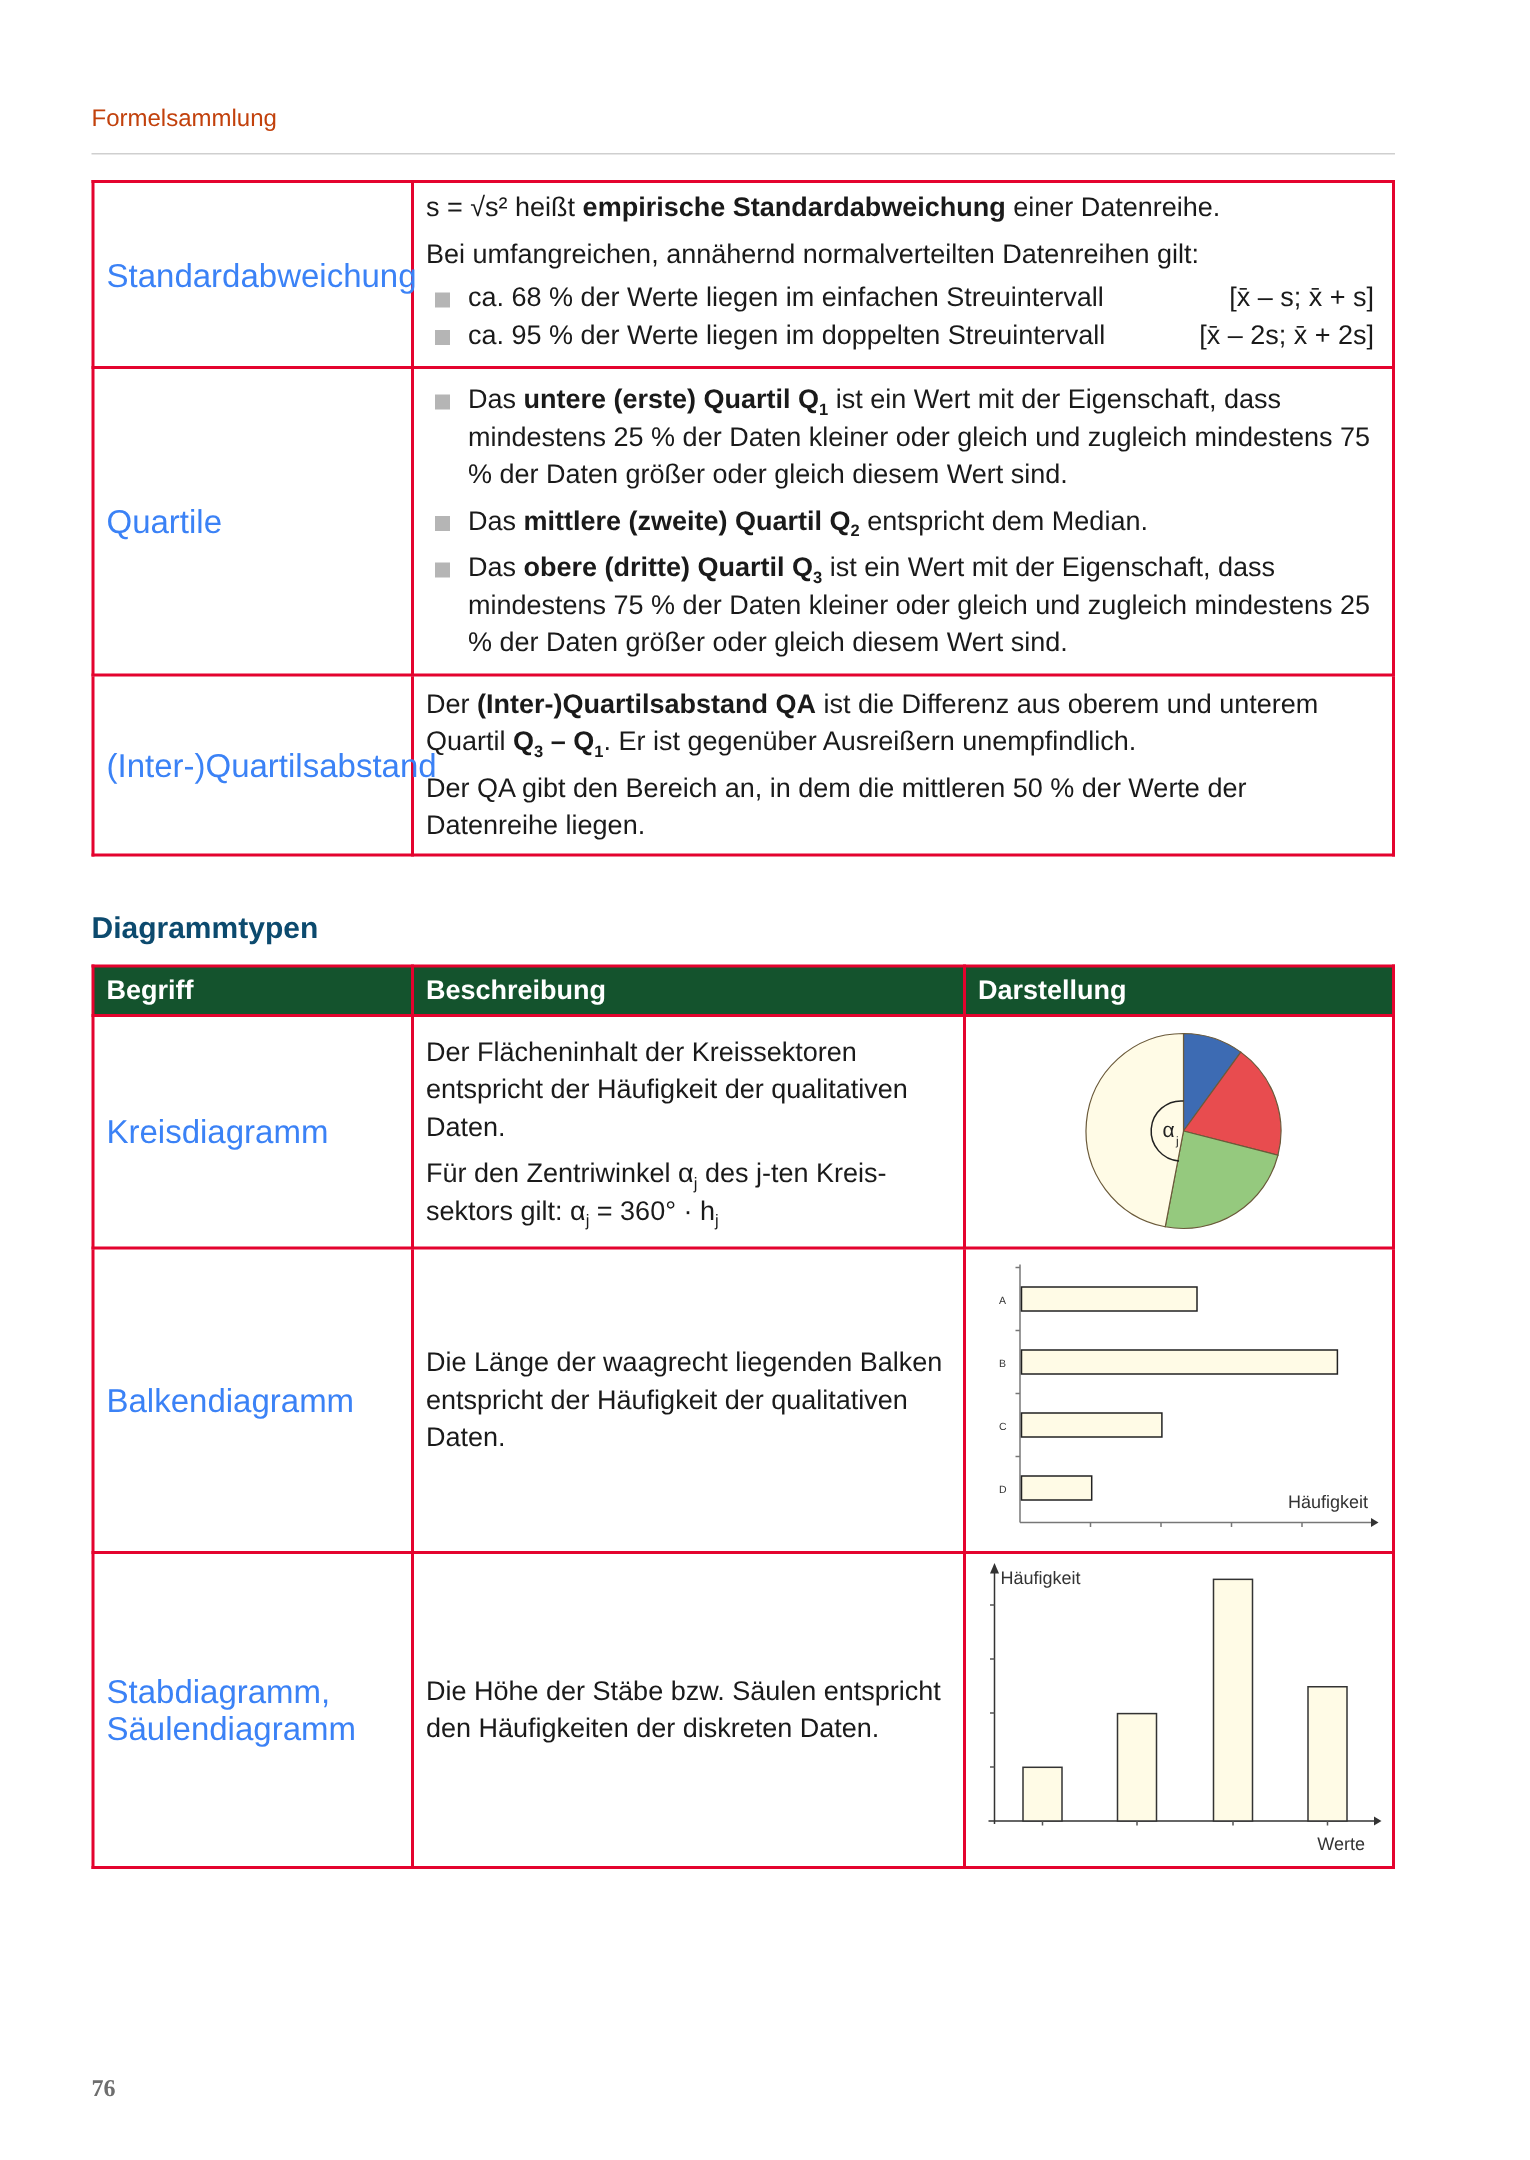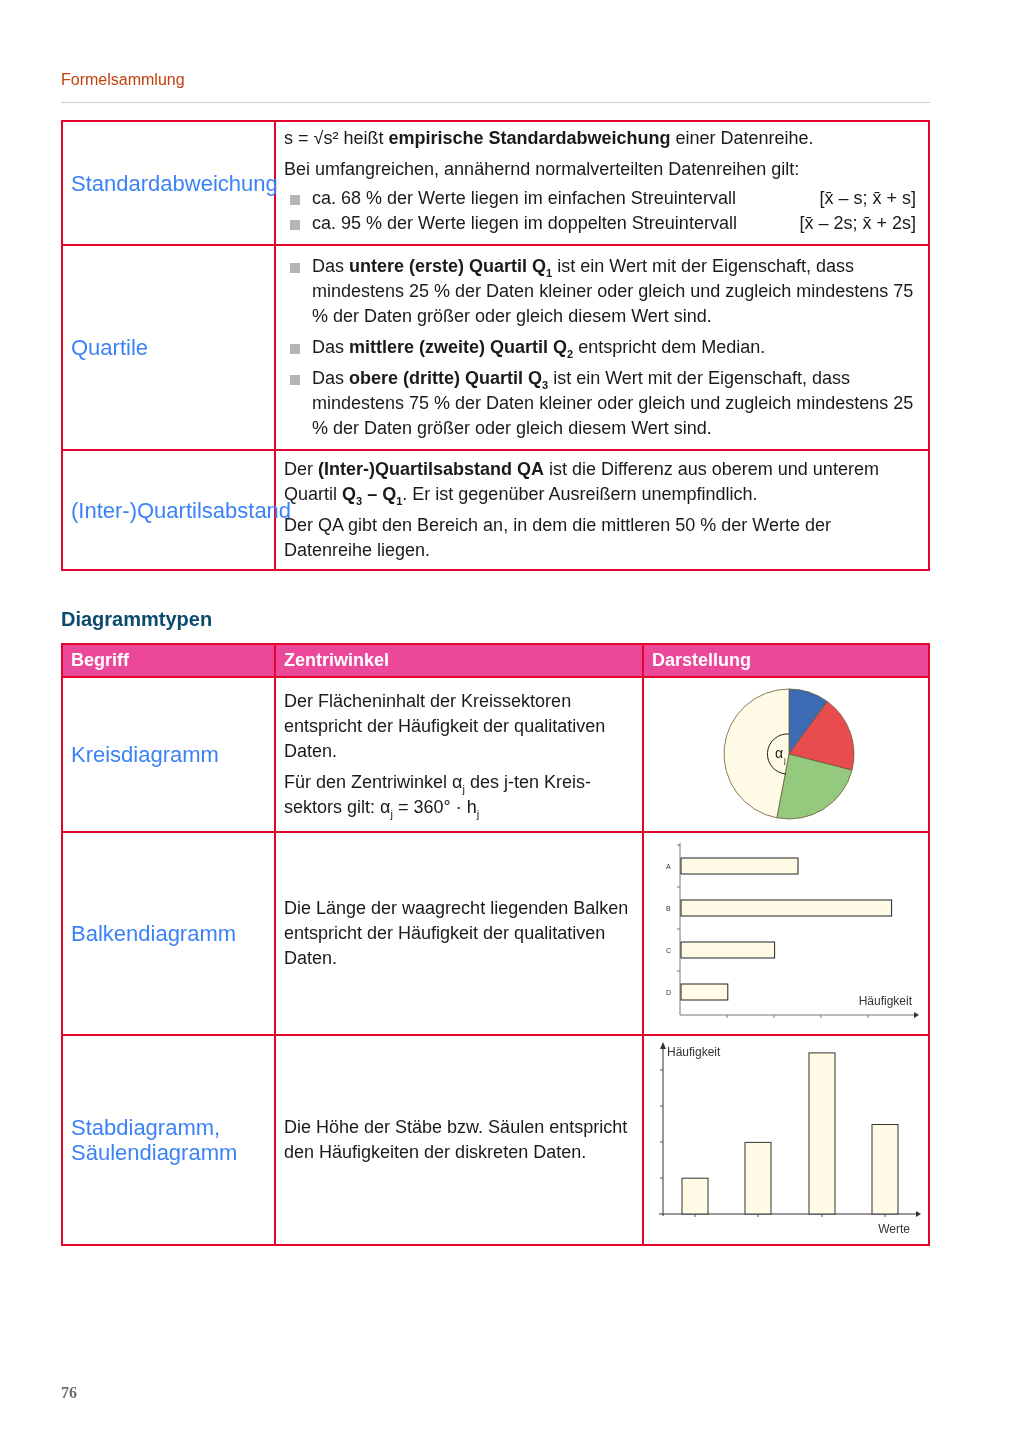--- a/index.html
+++ b/index.html
@@ -16,21 +16,21 @@
   ul.bl { list-style: none; margin: 4px; padding: 0; }
   ul.bl li { position: relative; padding-left: 24px; }
   ul.bl li + li { margin-top: 6px; }
   ul.bl li::before { content: ""; position: absolute; left: 2px; top: 9px; width: 10px; height: 10px; background: #b5b5b5; }
   .tight li + li { margin-top: 0 !important; }
   .row-flex { display: flex; justify-content: space-between; }
   .interval { white-space: nowrap; }
   sub { font-size: 11px; line-height: 0; }
   .sec-title { position: absolute; left: 61px; top: 608px; font-size: 20px; font-weight: bold; color: #0c4a6e; }
   .t2 { top: 643px; }
-  .t2 th { background: #ec4899; color: #fff; text-align: left; font-size: 18px; height: 31px; padding: 0 8px; border-color: #e4032e; border-left: 1px solid #f5b0bc; }
+  .t2 th { background: #14532d; color: #fff; text-align: left; font-size: 18px; height: 31px; padding: 0 8px; border-color: #e4032e; border-left: 1px solid #f5b0bc; }
   .t2 th:first-child { border-left: 2px solid #e4032e; }
   .t2 td.chart { padding: 0; }
   .page-num { position: absolute; left: 61px; top: 1384px; font-size: 16px; font-weight: bold; color: #6e6e6e; font-family: Liberation Serif, serif; }
   svg text { font-family: "Liberation Sans", sans-serif; }
 </style>
 </head>
 <body>
 
 <div class="running-head">Formelsammlung</div>
 <div class="head-rule"></div>
@@ -86,21 +86,21 @@
 
 <table class="t2">
   <colgroup>
       <col style="width:213px">
       <col style="width:368px">
       <col>
     </colgroup>
   <tbody>
       <tr>
     <th>Begriff</th>
-    <th>Zentriwinkel</th>
+    <th>Beschreibung</th>
     <th>Darstellung</th>
   </tr>
   <tr style="height:148px">
     <td class="term">Kreisdiagramm</td>
     <td>
       <p>Der Flächeninhalt der Kreissektoren entspricht der Häufigkeit der qualitativen Daten.</p>
       <p><span>Für den Zentriwinkel α</span><sub>j</sub><span> des j-ten Kreis­sektors gilt:  α</span><sub>j</sub><span> = 360° · h</span><sub>j</sub></p>
     </td>
     <td class="chart">
       <svg id="pie" width="287" height="146">

